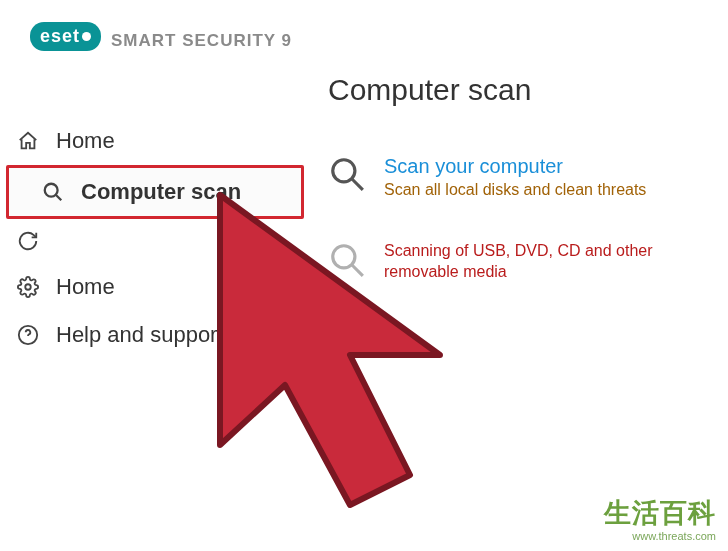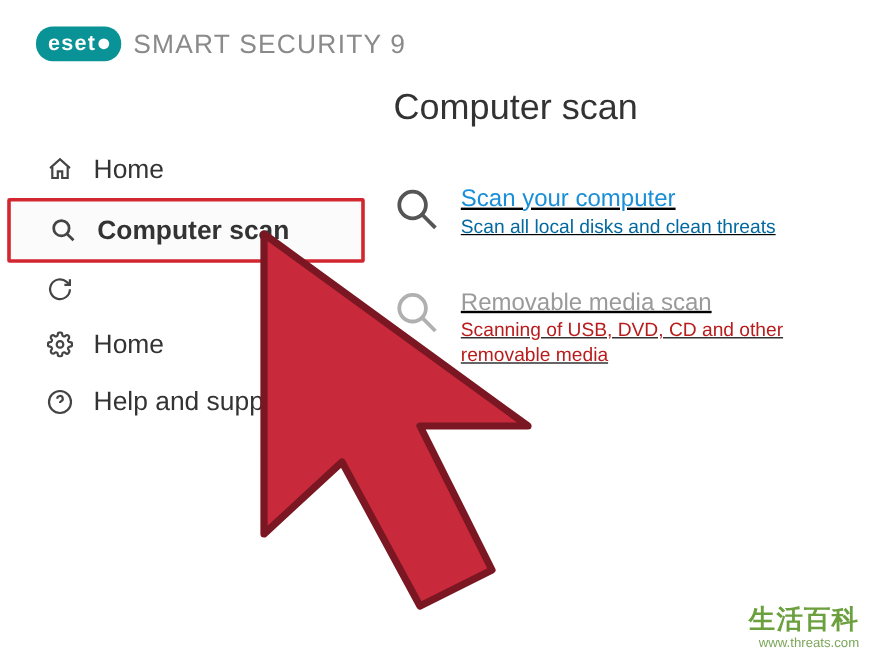--- a/index.html
+++ b/index.html
@@ -6,21 +6,21 @@
     body {
       width: 728px;
       height: 551px;
       font-family: "Segoe UI", Arial, sans-serif;
       background: #ffffff;
       position: relative;
       overflow: hidden;
     }
     .header {
       display: flex;
-      align-items: center;
+      align-items: flex-end;
       padding: 22px 0 16px 30px;
       gap: 10px;
     }
     .eset-logo {
       background: #0a9396;
       color: white;
       font-weight: bold;
       font-size: 18px;
       padding: 4px 10px;
       border-radius: 14px;
@@ -34,37 +34,37 @@
       display: inline-block;
       width: 9px;
       height: 9px;
       background: #fff;
       border-radius: 50%;
       margin-left: 2px;
       vertical-align: middle;
     }
     .product-name {
       color: #8a8a8a;
-      font-size: 22px;
-      font-weight: 400;
+      font-size: 17px;
+      font-weight: 700;
       letter-spacing: 1px;
     }
     .content {
       display: flex;
       position: relative;
     }
     .sidebar {
       width: 310px;
       padding-top: 50px;
     }
     .sidebar-item {
       display: flex;
       align-items: center;
       gap: 16px;
-      padding: 11px 0 11px 38px;
+      padding: 11px 0 11px 16px;
       font-size: 22px;
       color: #333;
       cursor: pointer;
     }
     .sidebar-item.highlighted {
       border: 3px solid #d22730;
       border-radius: 2px;
       margin: 0 6px 0 6px;
       padding-left: 32px;
       font-weight: 600;
@@ -84,58 +84,57 @@
       font-size: 30px;
       color: #333;
       font-weight: 400;
       margin-bottom: 48px;
     }
     .scan-option {
       display: flex;
       gap: 18px;
       margin-bottom: 40px;
       cursor: pointer;
-      text-decoration: underline;
     }
     .scan-option .opt-icon {
       color: #555;
       flex-shrink: 0;
     }
     .scan-option.faded .opt-title { color: #9a9a9a; }
     .scan-option.faded .opt-desc { color: #b91c1c; }
     .scan-option.faded .opt-icon { color: #b0b0b0; }
     .opt-title {
       font-size: 20px;
       color: #1a8fd8;
       margin-bottom: 2px;
     }
     .opt-desc {
       font-size: 16px;
-      color: #0369a1;
+      color: #a16207;
       line-height: 1.3;
     }
     
     .cursor-overlay {
       position: absolute;
       left: 200px;
       top: 185px;
       pointer-events: none;
     }
     .watermark {
       position: absolute;
       right: 12px;
       bottom: 8px;
       font-size: 11px;
       color: #7aa659;
       text-align: right;
       line-height: 1.2;
       font-family: Arial, sans-serif;
     }
     .watermark .cn {
-      font-size: 22px;
+      font-size: 27px;
       color: #6ca03e;
       font-weight: bold;
       letter-spacing: 1px;
     }
   </style>
 </head>
 <body>
 
 <div class="header">
   <span class="eset-logo">eset</span>
@@ -215,21 +214,20 @@
     </div>
 
     <div class="scan-option faded">
       <span class="opt-icon">
         <svg width="38" height="38" viewBox="0 0 24 24" fill="none" stroke="currentColor" stroke-width="2">
             <circle cx="10" cy="10" r="7"></circle>
             <line x1="22" y1="22" x2="15" y2="15"></line>
           </svg>
       </span>
       <div>
-        <div class="opt-title">Removable media scan</div>
         <div class="opt-desc">Scanning of USB, DVD, CD and other removable media</div>
       </div>
     </div>
   </div>
 </div>
 
 <div class="cursor-overlay">
   <svg width="320" height="340" viewBox="0 0 320 340">
     <path d="M 20 10 L 20 260 L 85 200 L 150 320 L 210 290 L 150 170 L 240 170 Z" fill="#c92a3b" stroke="#7a1722" stroke-width="6" stroke-linejoin="round"></path>
   </svg>

